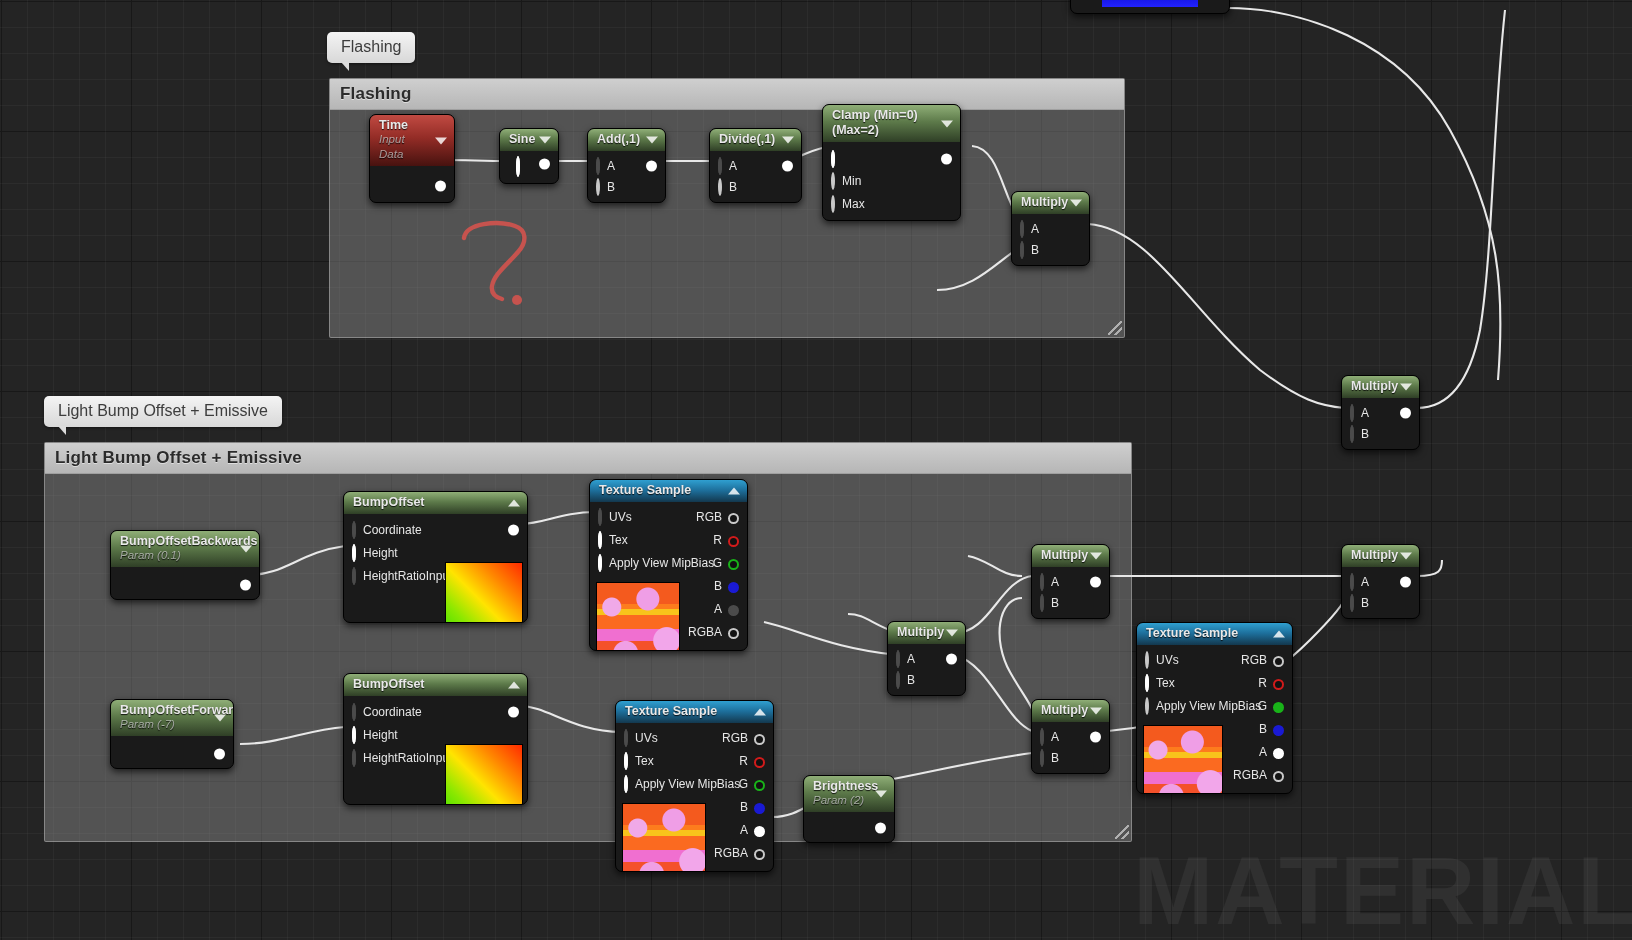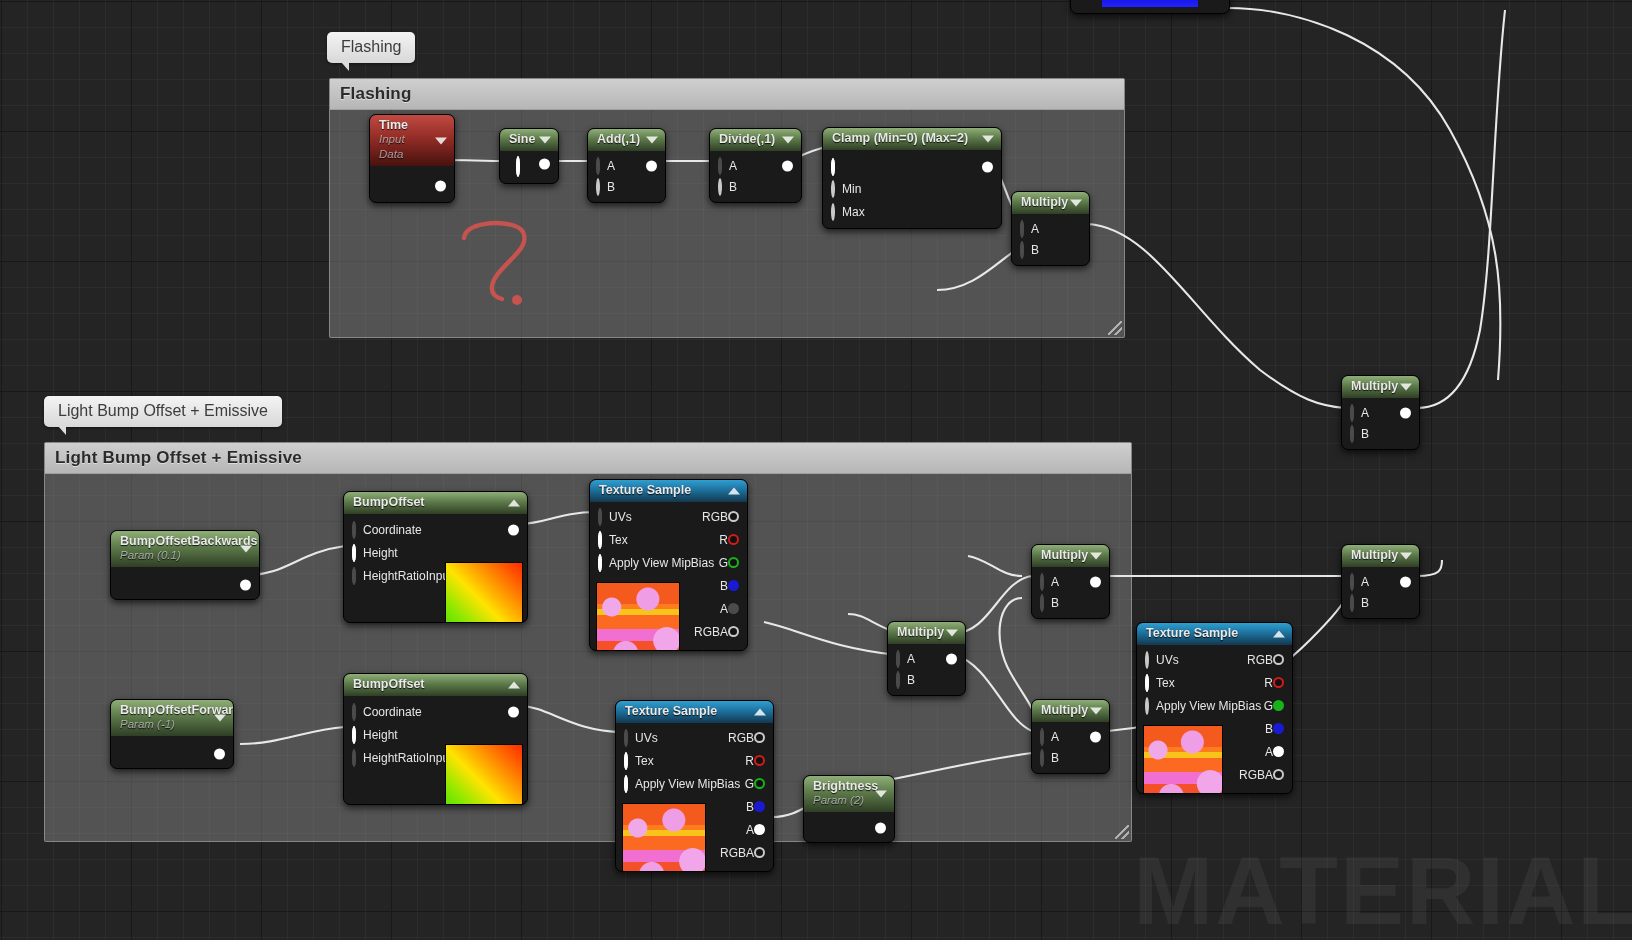--- a/index.html
+++ b/index.html
@@ -114,21 +114,21 @@
     border:2px solid #9a9a9a; background:#111; flex:none;
   }
   .pin.filled{ background:#fff; border-color:#fff; }
   .pin.dim{ background:#4b4b4b; border-color:#4b4b4b; }
   .pin.hollow{ background:#131313; border-color:#c9c9c9; }
   .pin.r{ border-color:#d11b1b; }
   .pin.g{ border-color:#19b319; } .pin.g.f{background:#19b319;}
   .pin.b{ border-color:#1a1ad4; } .pin.b.f{background:#1a1ad4;}
   .pleft{ padding-left:8px; }
   .plabel{ margin-left:7px; color:#e6e6e6; }
-  .out{ position:absolute; right:8px; top:50%; transform:translateY(-50%); display:flex; align-items:center; }
+  .out{ position:absolute; right:8px; top:50%; transform:translateY(-50%); display:flex; align-items:flex-end; gap:6px; }
   .out .olab{ font-size:12px; color:#e6e6e6; }
   .preview{ margin:2px 0 0 8px; width:84px;height:72px; border:1px solid #000; }
   .texprev{
     background:
       radial-gradient(circle at 18% 30%, #f0a9e8 0 9px, transparent 10px),
       radial-gradient(circle at 62% 20%, #ef9ee6 0 11px, transparent 12px),
       radial-gradient(circle at 85% 72%, #f2a6ea 0 13px, transparent 14px),
       radial-gradient(circle at 35% 88%, #f09fe5 0 12px, transparent 13px),
       linear-gradient(to bottom, #f45a1e 0 26%, #fd7c1d 26% 33%, #f8c41b 33% 40%, #fb6a20 40% 58%, #f06fd0 58% 72%, #f4512a 72% 100%);
     background-color:#f4541f;
@@ -280,21 +280,21 @@
             <span class="pin filled"></span>
           </span>
         </div>
       <div class="prow">
           <span class="pleft"><span class="pin hollow"></span></span>
         <span class="plabel">B</span>
         </div>
     </div>
   </div>
 
-  <div class="node" style="left:822px; top:127px; width:180px;">
+  <div class="node" style="left:822px; top:104px; width:139px;">
     <div class="ntitle t-green">
       <span>Clamp (Min=0) (Max=2)</span>
       <span class="arrow"></span>
     </div>
     <div class="nbody" style="padding-top:6px;">
       <div class="prow">
           <span class="pleft"><span class="pin filled"></span></span>
         <span class="out">
             <span class="pin filled"></span>
           </span>
@@ -379,21 +379,21 @@
     <div class="nbody" style="height:32px;">
       <div class="out" style="top:18px;">
           <span class="pin filled"></span>
         </div>
     </div>
   </div>
 
   <div class="node" style="left:110px; top:699px; width:124px;">
     <div class="ntitle t-green">
       <span>BumpOffsetForwards</span>
-      <span class="sub">Param (-1)</span>
+      <span class="sub">Param (-7)</span>
       <span class="arrow"></span>
     </div>
     <div class="nbody" style="height:32px;">
       <div class="out" style="top:18px;">
           <span class="pin filled"></span>
         </div>
     </div>
   </div>
 
   <div class="node" style="left:343px; top:491px; width:185px; height:132px;">

